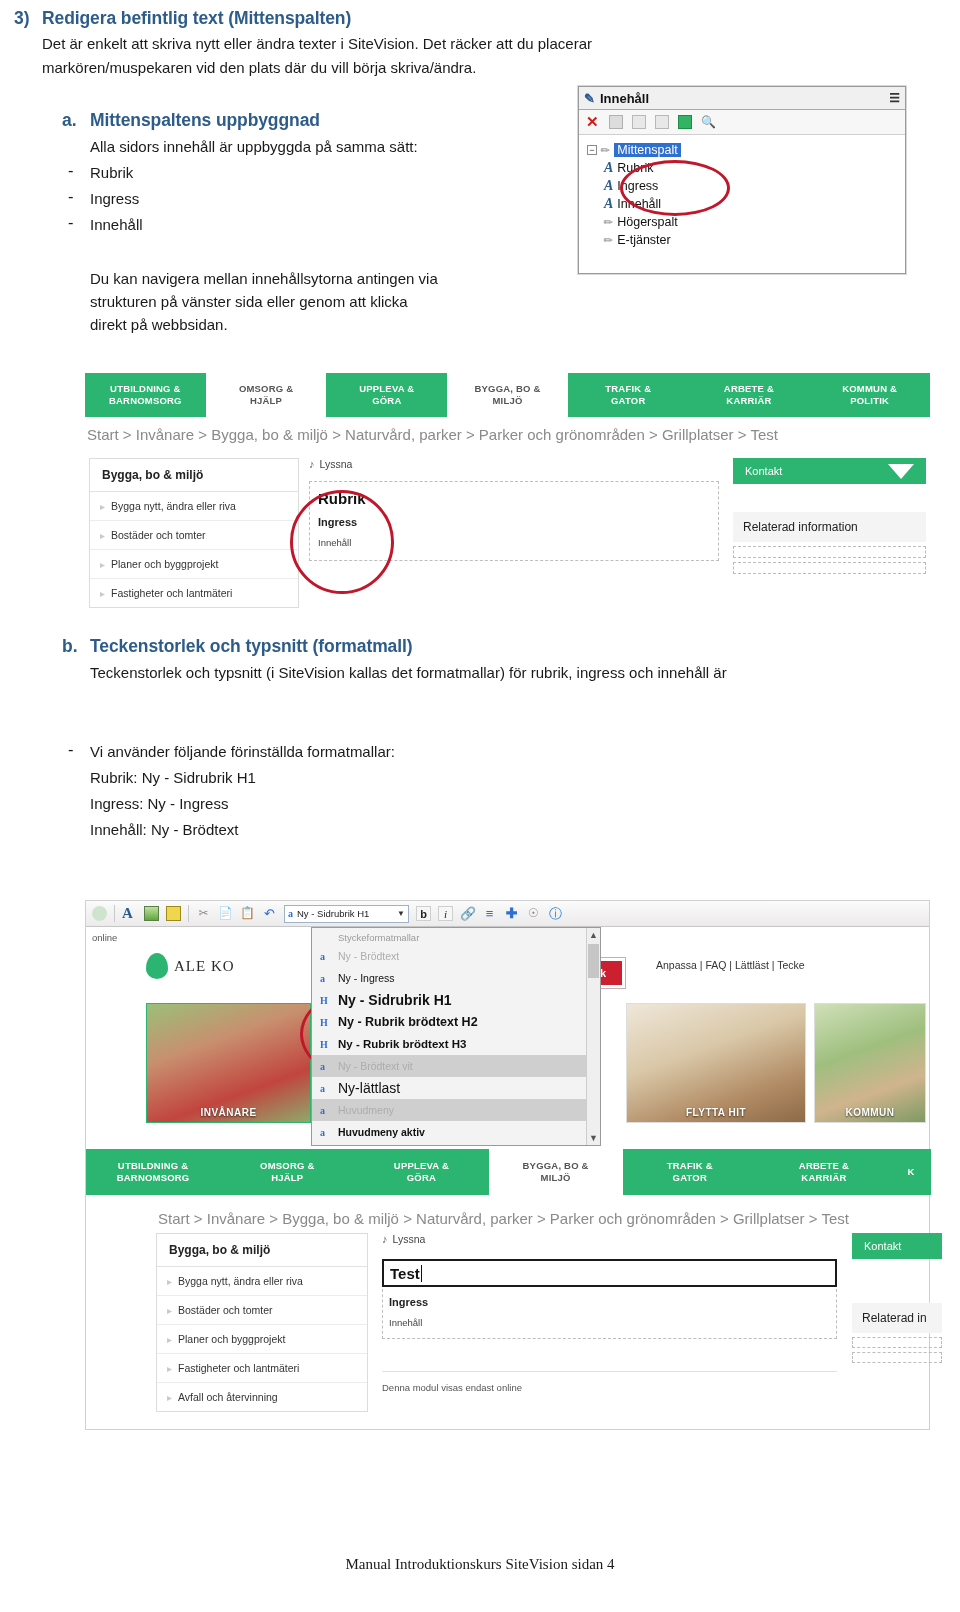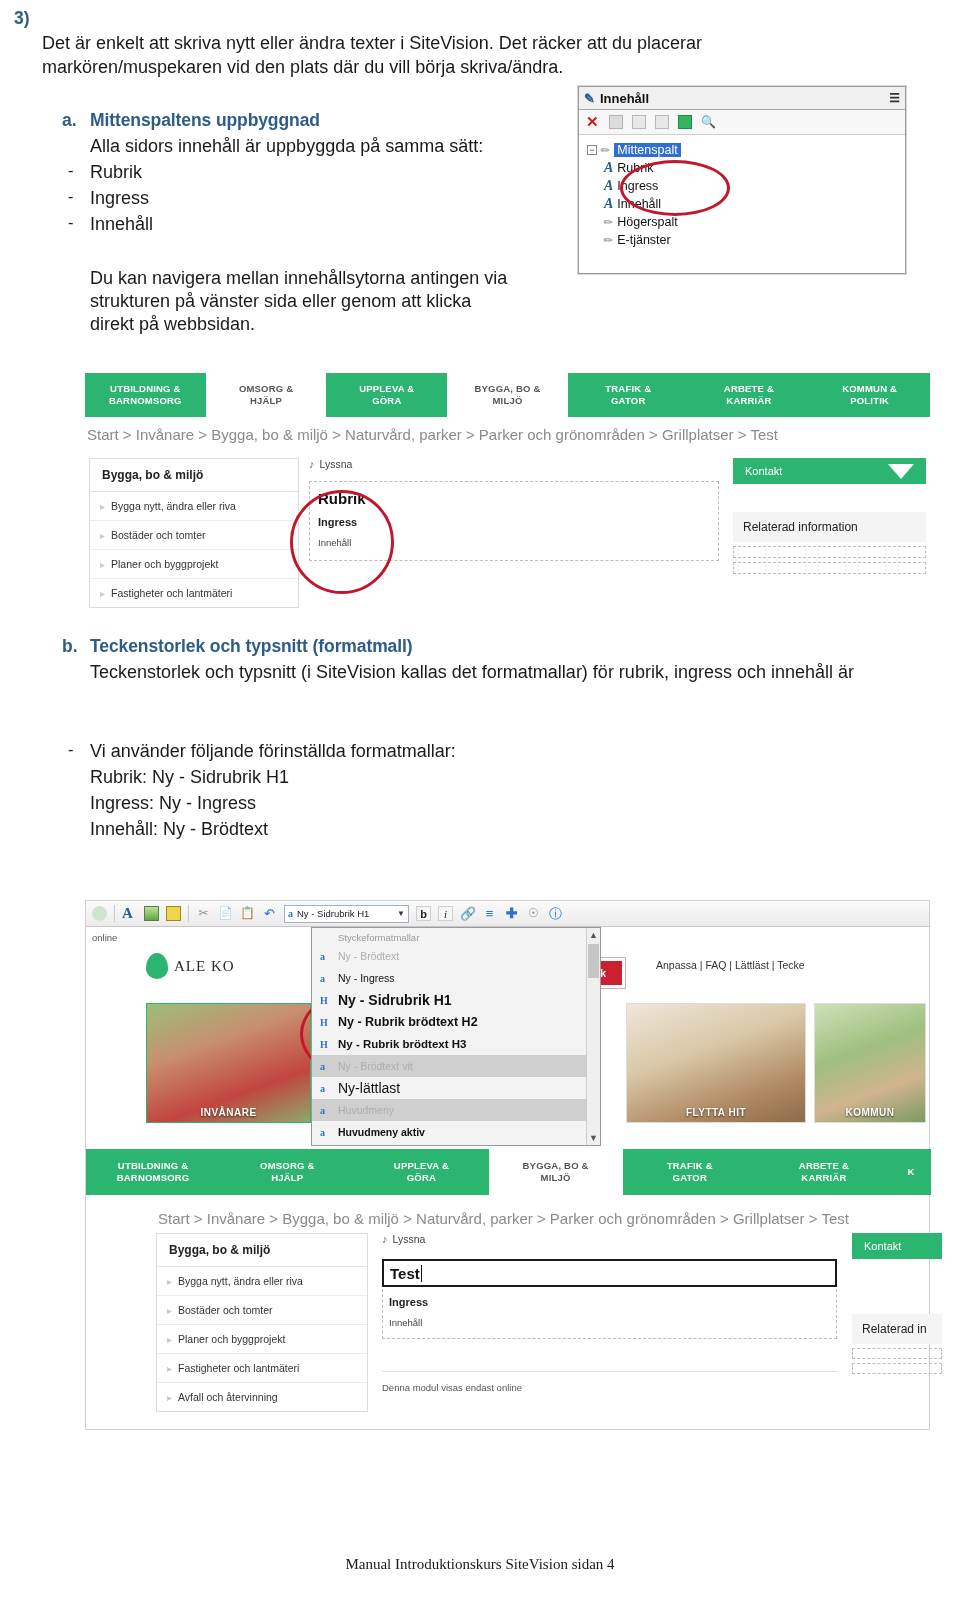--- a/index.html
+++ b/index.html
@@ -13,21 +13,21 @@
     overflow:hidden;
   }
   .page { position:relative; width:960px; height:1612px; }
 
   
   .doc-head {
     position:absolute; font-weight:bold; color:#2E5C8A; font-size:17.5px;
     letter-spacing:-0.1px;
   }
   .num-marker { position:absolute; font-weight:bold; color:#2E5C8A; font-size:17.5px; }
-  .body-txt { position:absolute; font-size:18px; color:#1a1a1a; line-height:23px; }
+  .body-txt { position:absolute; font-size:15px; color:#1a1a1a; line-height:23px; }
   .dash { position:absolute; font-size:16.5px; color:#1a1a1a; }
 
   
   .sv-panel {
     position:absolute; left:578px; top:86px; width:328px; height:188px;
     background:#ffffff; border:1px solid #9a9a9a;
     box-shadow:0 0 0 1px #d8d8d8;
   }
   .sv-title {
     height:23px; background:#f0f0f0; border-bottom:1px solid #a8a8a8;
@@ -177,20 +177,21 @@
     position:absolute; left:0; right:0; top:1556px; text-align:center;
     font-family:"Liberation Serif", serif; font-size:15px; color:#1a1a1a;
   }
 </style>
 </head>
 <body>
 
 <div class="page">
 
   <div class="num-marker" style="left:14px; top:8px;">3)</div>
+  <div class="doc-head" style="left:42px; top:8px;">Redigera befintlig text (Mittenspalten)</div>
   <div class="body-txt" style="left:42px; top:32px; width:830px;">Det är enkelt att skriva nytt eller ändra texter i SiteVision. Det räcker att du placerar</div>
   <div class="body-txt" style="left:42px; top:56px; width:830px;">markören/muspekaren vid den plats där du vill börja skriva/ändra.</div>
 
   <div class="num-marker" style="left:62px; top:110px;">a.</div>
   <div class="doc-head" style="left:90px; top:110px;">Mittenspaltens uppbyggnad</div>
   <div class="body-txt" style="left:90px; top:135px;">Alla sidors innehåll är uppbyggda på samma sätt:</div>
 
   <div class="dash" style="left:68px; top:161px;">-</div>
   <div class="body-txt" style="left:90px; top:161px;">Rubrik</div>
   <div class="dash" style="left:68px; top:187px;">-</div>
@@ -506,21 +507,21 @@
         <div class="ingress-txt">Ingress</div>
         <div class="innehall-txt" style="margin-top:9px;">Innehåll</div>
       </div>
       <div style="margin-top:32px; border-top:1px solid #e0e0e0; padding-top:10px;" class="footer-note">Denna modul visas endast online</div>
     </div>
 
     <div style="position:absolute; left:766px; top:332px; width:90px;">
       <div class="kontakt" style="height:26px;">
         <span>Kontakt</span>
       </div>
-      <div class="relinfo" style="margin-top:55px;">Relaterad in</div>
+      <div class="relinfo" style="margin-top:44px;">Relaterad in</div>
       <div class="dashbox" style="margin-top:4px; height:11px;"></div>
       <div class="dashbox" style="margin-top:4px; height:11px;"></div>
     </div>
   </div>
 
   <div class="ellipse" style="left:300px; top:975px; width:215px; height:118px;"></div>
 
   <div class="manual-footer">Manual Introduktionskurs SiteVision sidan 4</div>
 
 </div>

